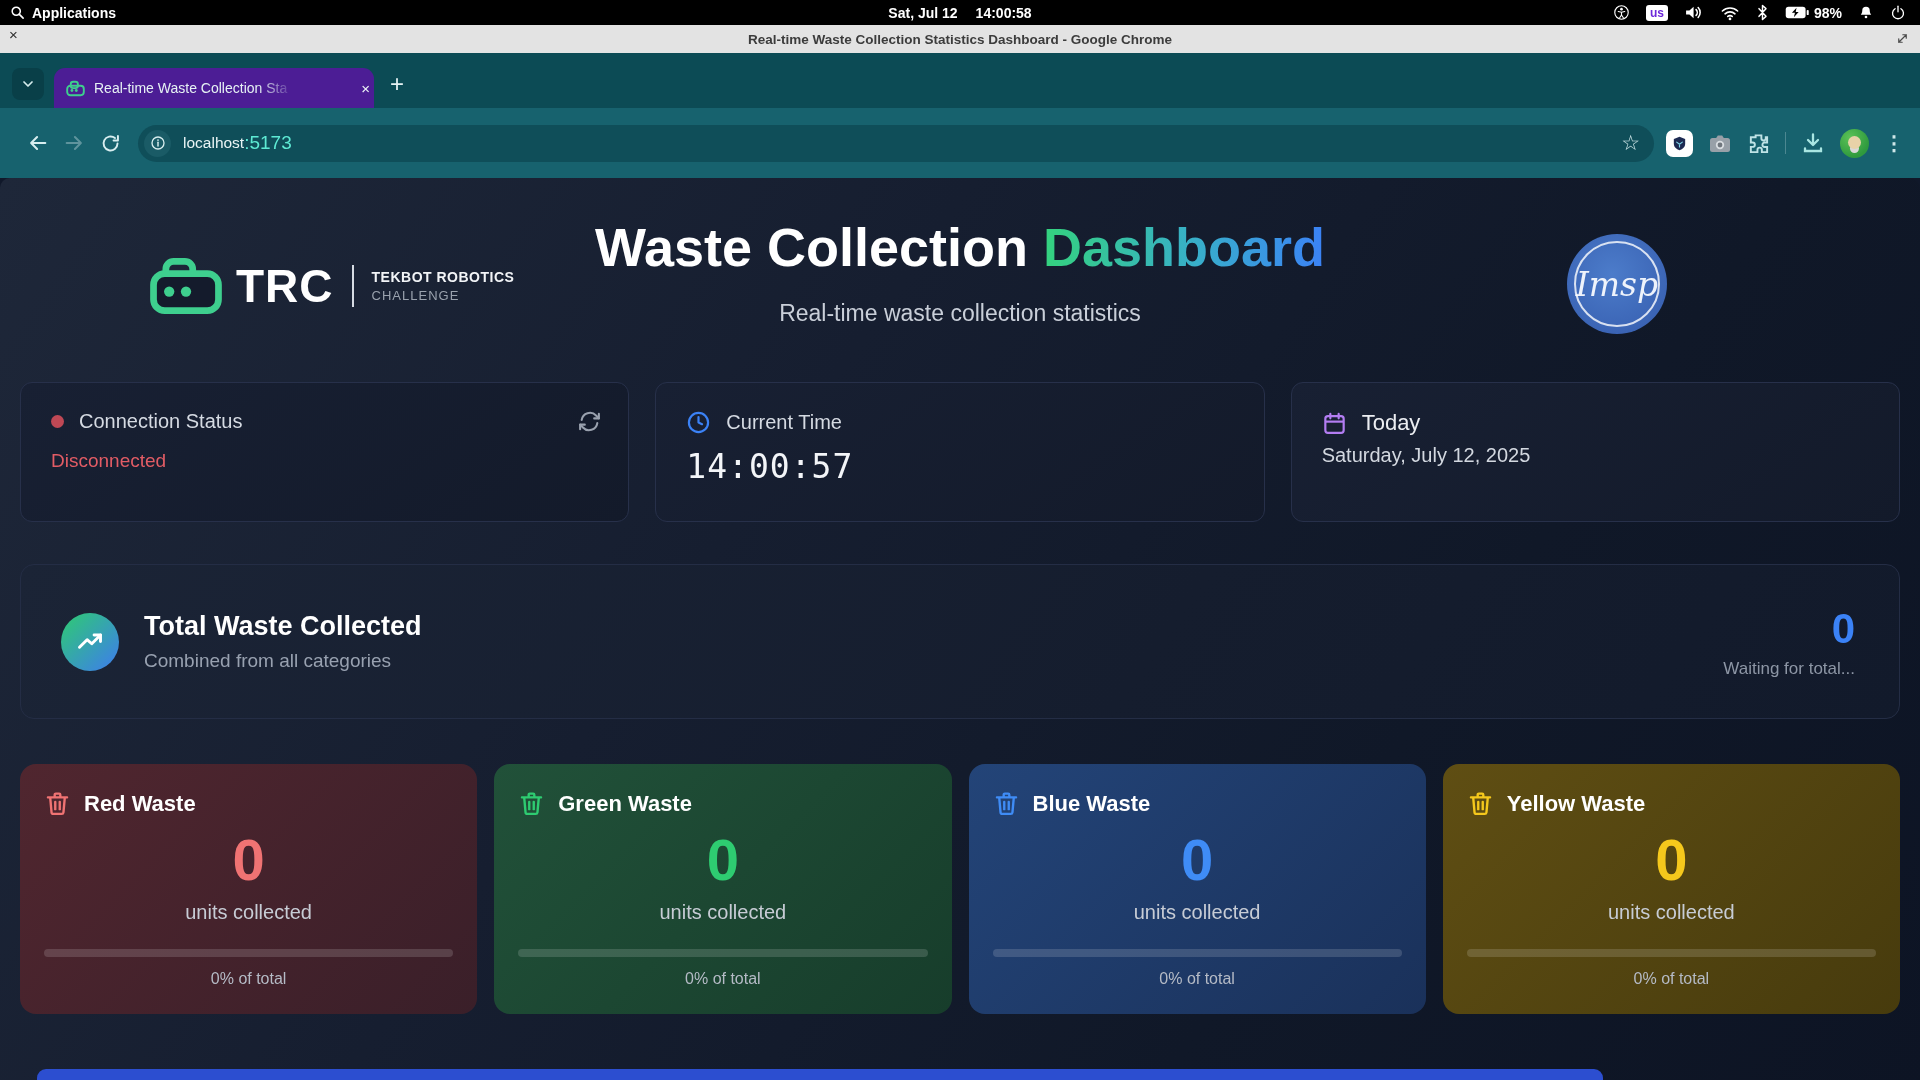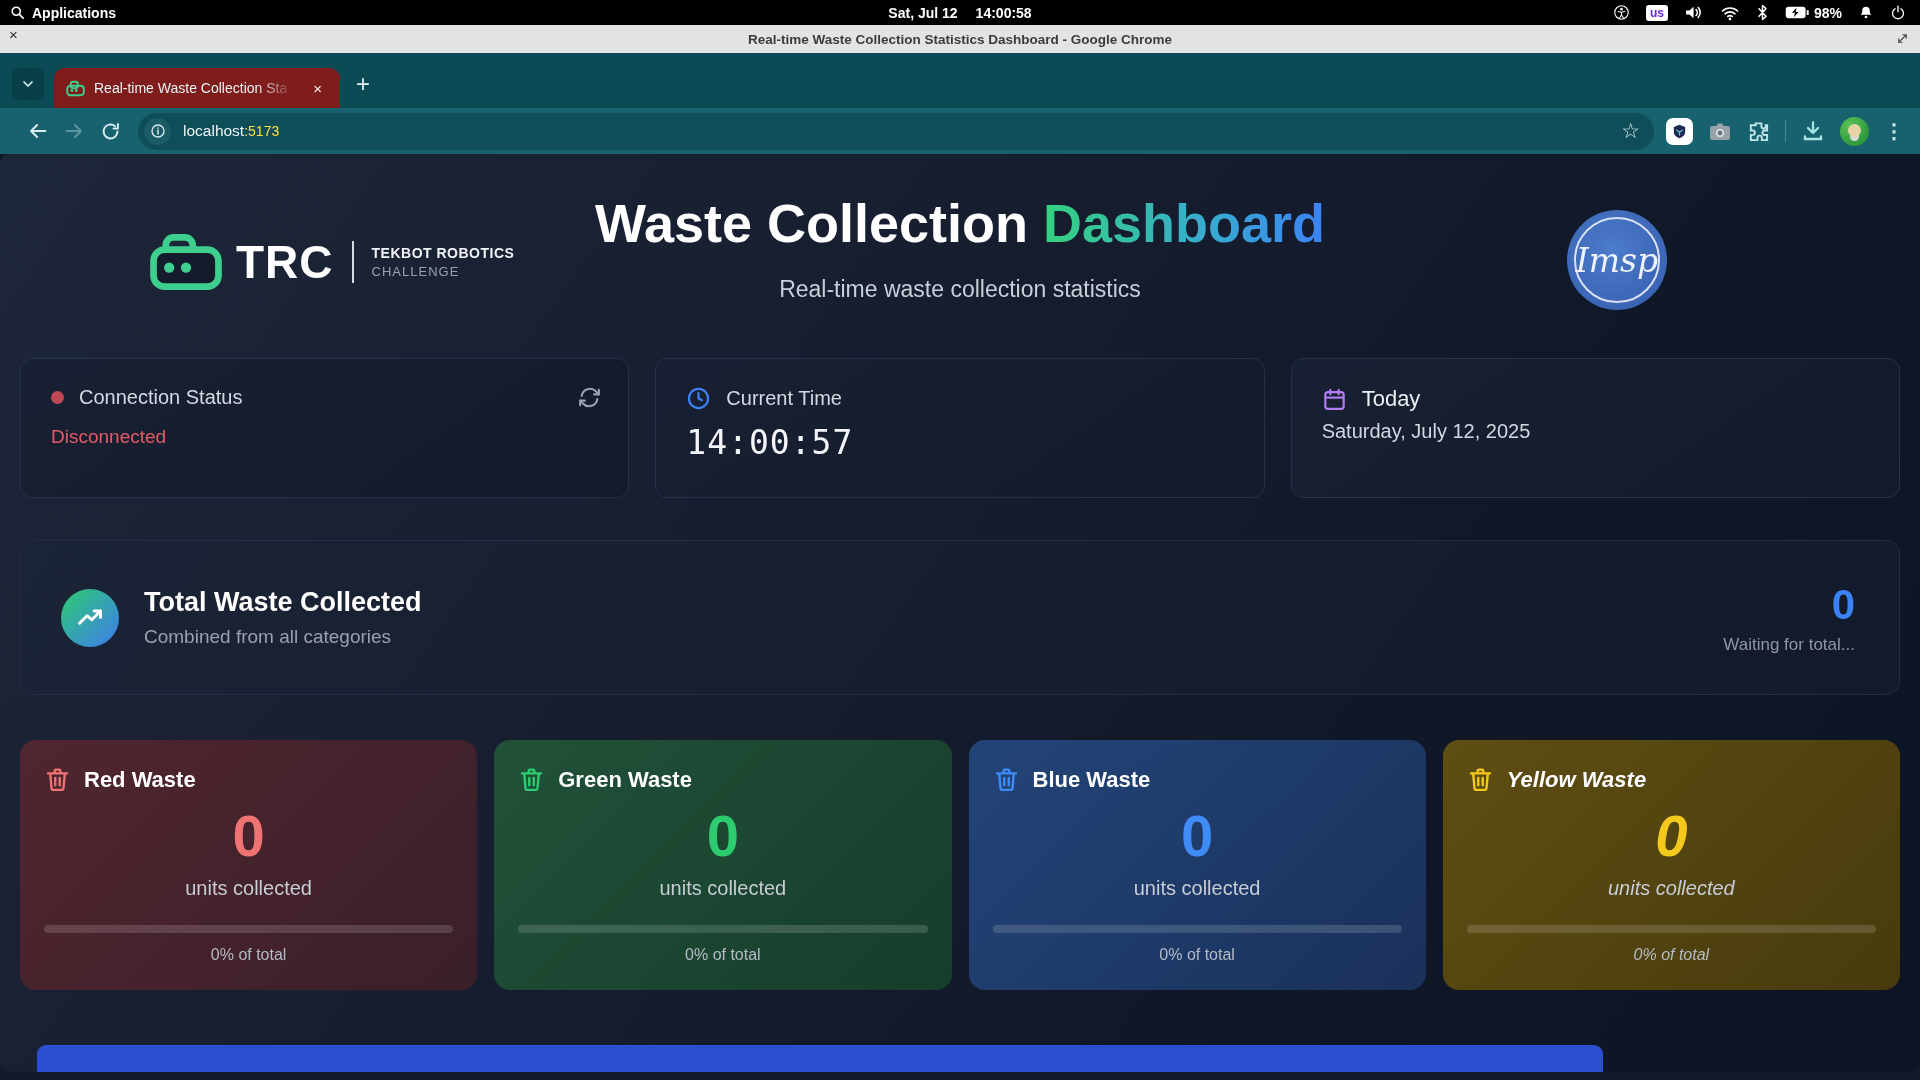--- a/index.html
+++ b/index.html
@@ -17,33 +17,33 @@
 
   
   .titlebar { height:28px; background:#e3e3e3; display:flex; align-items:center; position:relative; }
   .tb-close { position:absolute; left:9px; top:2px; color:#2e2e2e; font-size:15px; line-height:15px; cursor:default; }
   .tb-title { width:100%; text-align:center; color:#3c3c3c; font-weight:700; font-size:13.5px; }
   .tb-resize { position:absolute; right:10px; top:6px; }
 
   
   .tabstrip { height:55px; background:#0c4b55; display:flex; align-items:flex-end; padding-left:12px; }
   .tab-chevron { width:32px; height:32px; border-radius:8px; background:#093f48; display:flex; align-items:center; justify-content:center; margin:0 10px 8px 0; }
-  .tab { width:286px; height:40px; background:#7f1d1d; border-radius:11px 11px 0 0; display:flex; align-items:center; padding:0 18px 0 12px; gap:9px; }
+  .tab { width:320px; height:40px; background:#4c1d95; border-radius:11px 11px 0 0; display:flex; align-items:center; padding:0 4px 0 12px; gap:9px; }
   .tab-label { color:#e6f2f4; font-size:14px; white-space:nowrap; overflow:hidden; width:200px;
     -webkit-mask-image:linear-gradient(90deg,#000 82%,transparent); mask-image:linear-gradient(90deg,#000 82%,transparent); }
   .tab-close { color:#eef6f7; font-size:15px; margin-left:auto; }
   .newtab-btn { color:#e6f2f4; font-size:24px; font-weight:400; margin:0 0 12px 16px; line-height:24px; }
 
   
-  .toolbar { height:46px; background:#17626e; display:flex; align-items:center; padding:0 16px 0 20px; }
+  .toolbar { height:70px; background:#17626e; display:flex; align-items:center; padding:0 16px 0 20px; }
   .nav-btn { width:36px; height:36px; display:flex; align-items:center; justify-content:center; }
   .omnibox { flex:1; height:37px; background:#0f4e59; border-radius:19px; margin:0 12px 0 10px; display:flex; align-items:center; padding:0 14px 0 6px; }
   .info-chip { width:27px; height:27px; border-radius:50%; background:#1a5b66; display:flex; align-items:center; justify-content:center; margin-right:12px; }
   .url-host { color:#eaf5f6; font-size:15.5px; }
-  .url-port { color:#fde047; font-size:14px; }
+  .url-port { color:#5eead4; font-size:19px; }
   .omni-star { margin-left:auto; color:#cfe7e9; font-size:21px; }
   .tool-icons { display:flex; align-items:center; gap:15px; }
   .ext-sq { width:27px; height:27px; background:#fff; border-radius:7px; display:flex; align-items:center; justify-content:center; }
   .tool-divider { width:1px; height:22px; background:#4c8791; }
   .avatar { width:29px; height:29px; border-radius:50%; background:radial-gradient(circle at 35% 30%, #5cc257, #2f9a3e 70%); position:relative; overflow:hidden; }
   .avatar::after { content:""; position:absolute; left:8px; top:7px; width:13px; height:13px; border-radius:50%; background:#e8d2a8; box-shadow:0 6px 0 -2px #d9d9d9; }
   .kebab { color:#cfe7e9; font-size:20px; font-weight:700; }
 
   
   .page { height:918px; position:relative; overflow:hidden; padding:0 20px;
@@ -96,21 +96,21 @@
   .w-head { display:flex; align-items:center; gap:13px; }
   .w-name { color:#fff; font-size:22px; font-weight:700; }
   .w-value { font-size:58px; font-weight:800; margin-top:14px; line-height:1; }
   .w-units { color:#c7ccd5; font-size:20px; margin-top:12px; }
   .w-track { height:8px; border-radius:4px; background:rgba(255,255,255,0.15); margin-top:25px; overflow:hidden; }
   .w-fill { height:100%; width:0%; border-radius:4px; }
   .w-pct { color:#b5bbc6; font-size:16px; margin-top:13px; }
   .w-red    { background:linear-gradient(135deg,#50262f 0%,#3a1f29 100%); }
   .w-green  { background:linear-gradient(135deg,#215139 0%,#173d2b 100%); }
   .w-blue   { background:linear-gradient(135deg,#234478 0%,#1a315a 100%); }
-  .w-yellow { background:linear-gradient(135deg,#5f4e13 0%,#473b0d 100%);font-style:italic; }
+  .w-yellow { background:linear-gradient(135deg,#5f4e13 0%,#473b0d 100%); }
   .c-red    { color:#f07373; } .f-red    { background:#f07373; }
   .c-green  { color:#2ecc71; } .f-green  { background:#2ecc71; }
   .c-blue   { color:#3f8cf6; } .f-blue   { background:#3f8cf6; }
   .c-yellow { color:#f5c81c; } .f-yellow { background:#f5c81c; }
 
   .next-band { position:absolute; left:37px; bottom:0; width:1566px; height:27px; background:#2c4ed0; border-radius:9px 9px 0 0; }
 </style>
 </head>
 <body>
 

